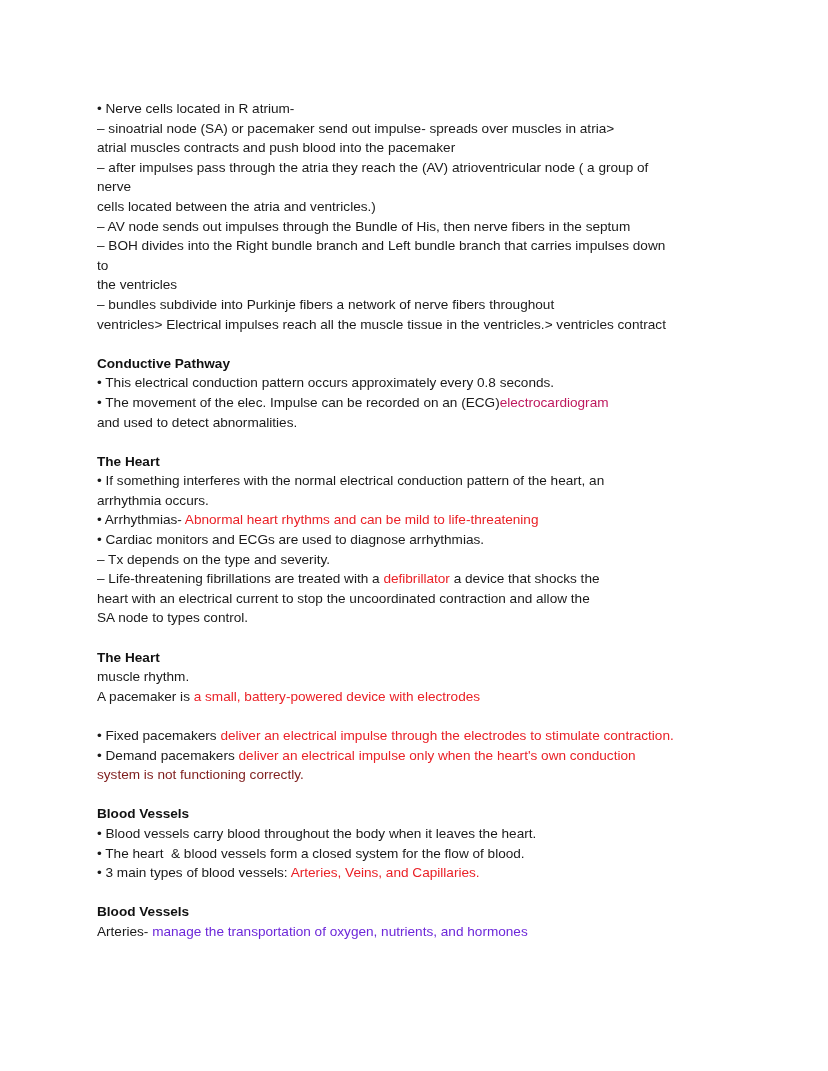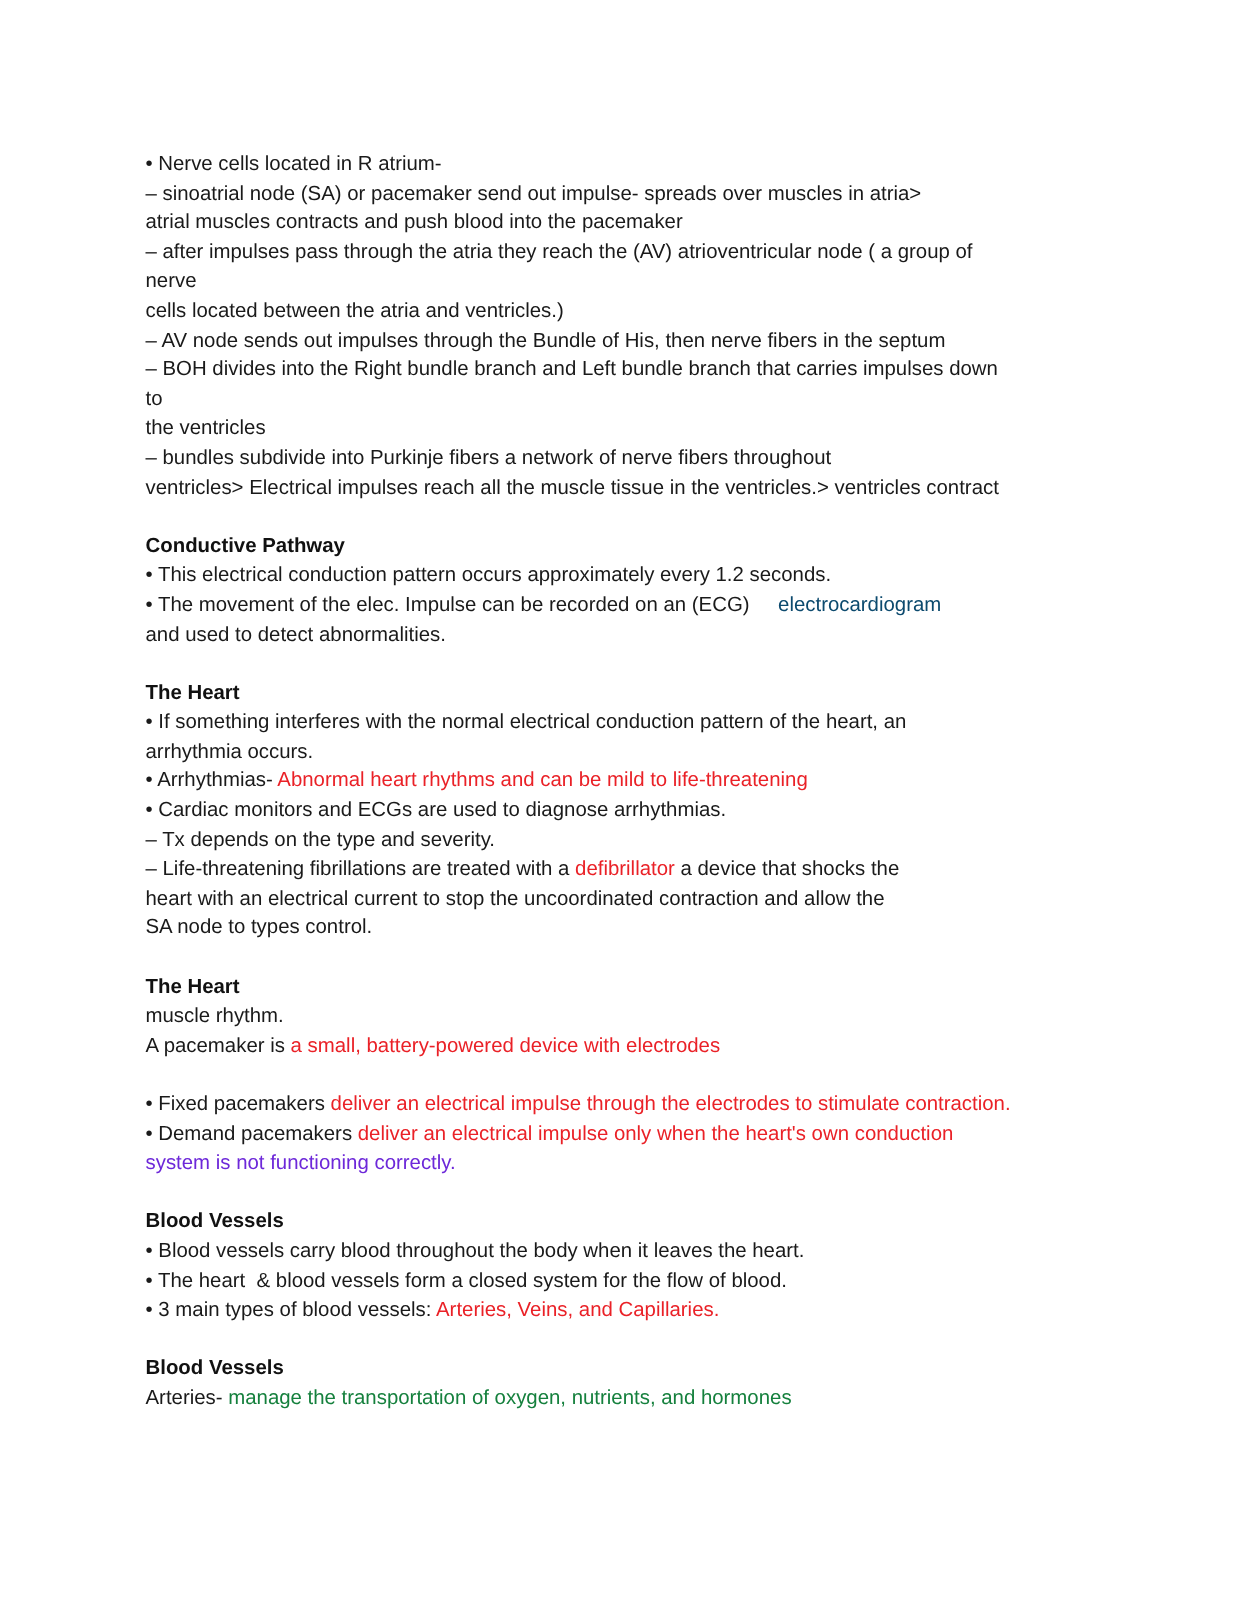--- a/index.html
+++ b/index.html
@@ -65,48 +65,48 @@
         <div class="line"><span class="">cells located between the atria and ventricles.)</span></div>
         <div class="line"><span class="">– AV node sends out impulses through the Bundle of His, then nerve fibers in the septum</span></div>
         <div class="line"><span class="">– BOH divides into the Right bundle branch and Left bundle branch that carries impulses down</span></div>
         <div class="line"><span class="">to</span></div>
         <div class="line"><span class="">the ventricles</span></div>
         <div class="line"><span class="">– bundles subdivide into Purkinje fibers a network of nerve fibers throughout</span></div>
         <div class="line"><span class="">ventricles&gt; Electrical impulses reach all the muscle tissue in the ventricles.&gt; ventricles contract</span></div>
       </div>
       <div class="block">
         <div class="line heading">Conductive Pathway</div>
-        <div class="line"><span class="">• This electrical conduction pattern occurs approximately every 1.2 seconds.</span></div>
-        <div class="line"><span class="">• The movement of the elec. Impulse can be recorded on an (ECG)</span><span class="red" style="color: #0c4a6e; margin-left: 19px;">electrocardiogram</span></div>
+        <div class="line"><span class="">• This electrical conduction pattern occurs approximately every 0.8 seconds.</span></div>
+        <div class="line"><span class="">• The movement of the elec. Impulse can be recorded on an (ECG)</span><span class="red" style="color: #be185d;">electrocardiogram</span></div>
         <div class="line"><span class="">and used to detect abnormalities.</span></div>
       </div>
       <div class="block">
         <div class="line heading">The Heart</div>
         <div class="line"><span class="">• If something interferes with the normal electrical conduction pattern of the heart, an</span></div>
         <div class="line"><span class="">arrhythmia occurs.</span></div>
         <div class="line"><span class="">• Arrhythmias- </span><span class="red" style="color: rgb(234, 33, 39);">Abnormal heart rhythms and can be mild to life-threatening</span></div>
         <div class="line"><span class="">• Cardiac monitors and ECGs are used to diagnose arrhythmias.</span></div>
         <div class="line"><span class="">– Tx depends on the type and severity.</span></div>
         <div class="line"><span class="">– Life-threatening fibrillations are treated with a </span><span class="red" style="color: rgb(234, 33, 39);">defibrillator</span><span class=""> a device that shocks the</span></div>
         <div class="line"><span class="">heart with an electrical current to stop the uncoordinated contraction and allow the</span></div>
         <div class="line"><span class="">SA node to types control.</span></div>
       </div>
       <div class="block">
         <div class="line heading">The Heart</div>
         <div class="line"><span class="">muscle rhythm.</span></div>
         <div class="line"><span class="">A pacemaker is </span><span class="red" style="color: rgb(234, 33, 39);">a small, battery-powered device with electrodes</span></div>
         <div class="line spacer-line">&nbsp;</div>
         <div class="line"><span class="">• Fixed pacemakers </span><span class="red" style="color: rgb(234, 33, 39);">deliver an electrical impulse through the electrodes to stimulate contraction.</span></div>
         <div class="line"><span class="">• Demand pacemakers </span><span class="red" style="color: rgb(234, 33, 39);">deliver an electrical impulse only when the heart's own conduction</span></div>
-        <div class="line"><span class="red" style="color: #6d28d9;">system is not functioning correctly.</span></div>
+        <div class="line"><span class="red" style="color: #7f1d1d;">system is not functioning correctly.</span></div>
       </div>
       <div class="block">
         <div class="line heading">Blood Vessels</div>
         <div class="line"><span class="">• Blood vessels carry blood throughout the body when it leaves the heart.</span></div>
         <div class="line"><span class="">• The heart  &amp; blood vessels form a closed system for the flow of blood.</span></div>
         <div class="line"><span class="">• 3 main types of blood vessels: </span><span class="red" style="color: rgb(234, 33, 39);">Arteries, Veins, and Capillaries.</span></div>
       </div>
       <div class="block">
         <div class="line heading">Blood Vessels</div>
-        <div class="line"><span class="">Arteries- </span><span class="red" style="color: #15803d;">manage the transportation of oxygen, nutrients, and hormones</span></div>
+        <div class="line"><span class="">Arteries- </span><span class="red" style="color: #6d28d9;">manage the transportation of oxygen, nutrients, and hormones</span></div>
       </div>
     </div>
 </div>
 
 </body></html>

